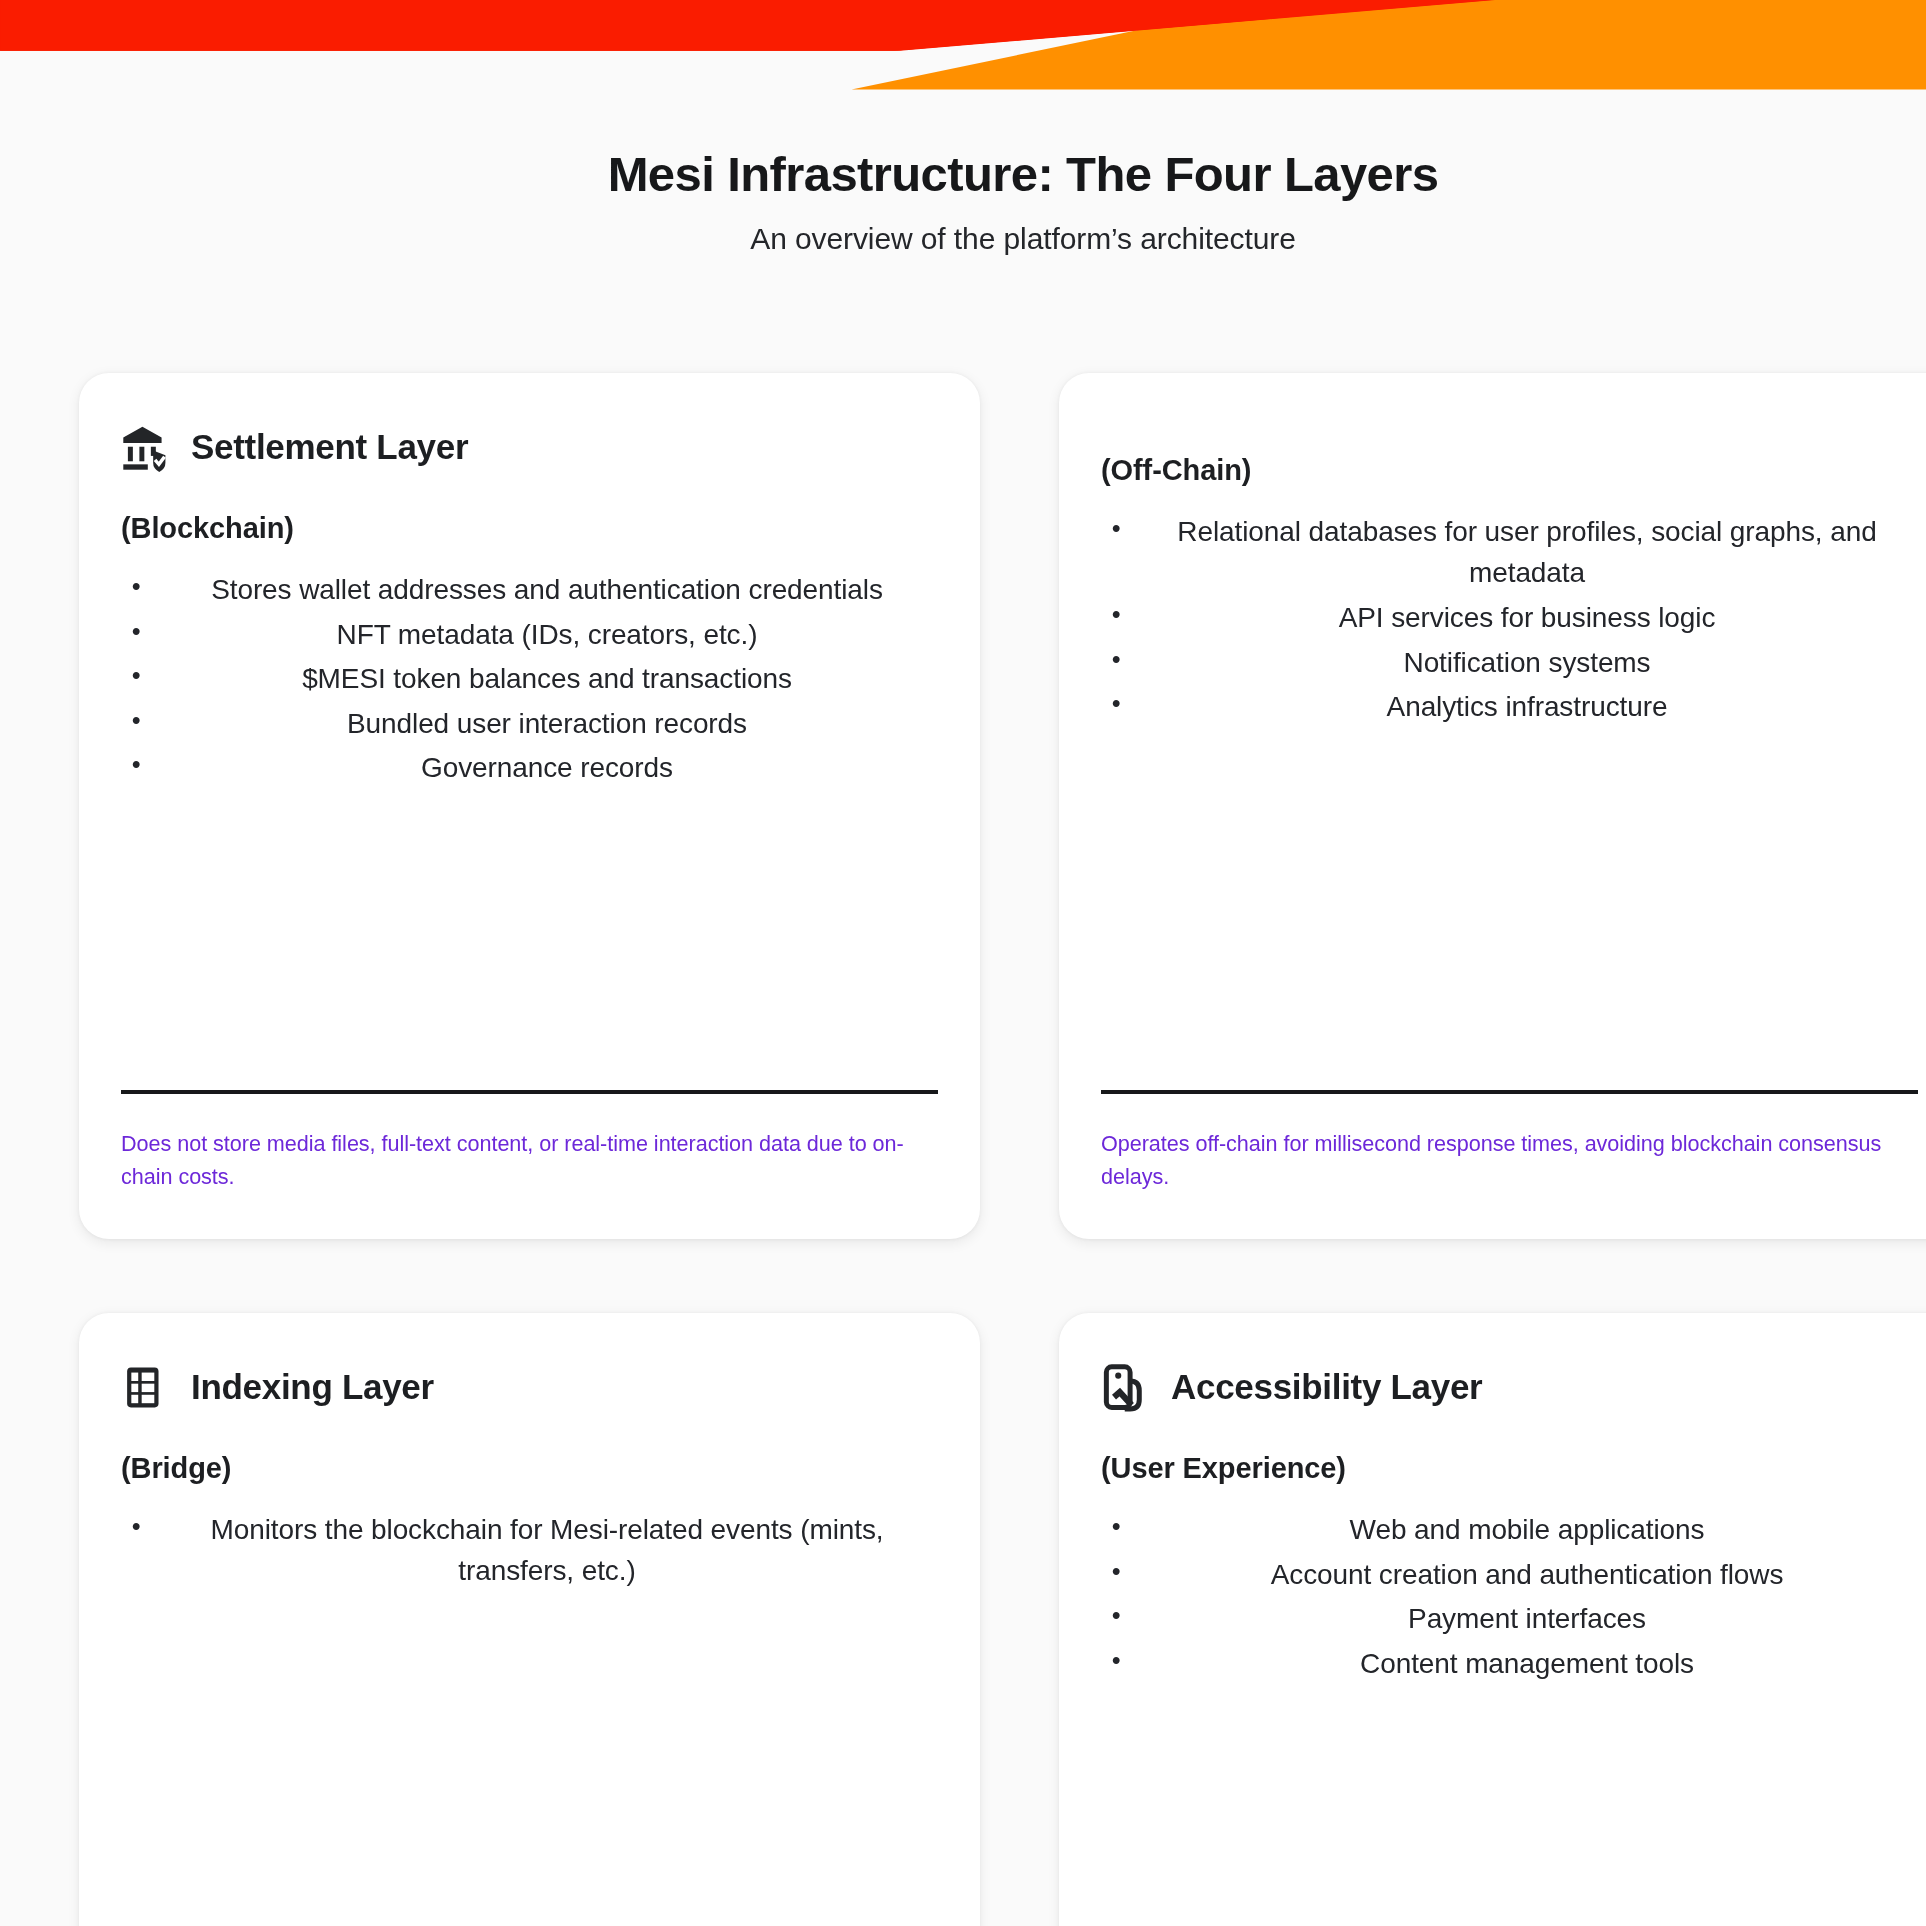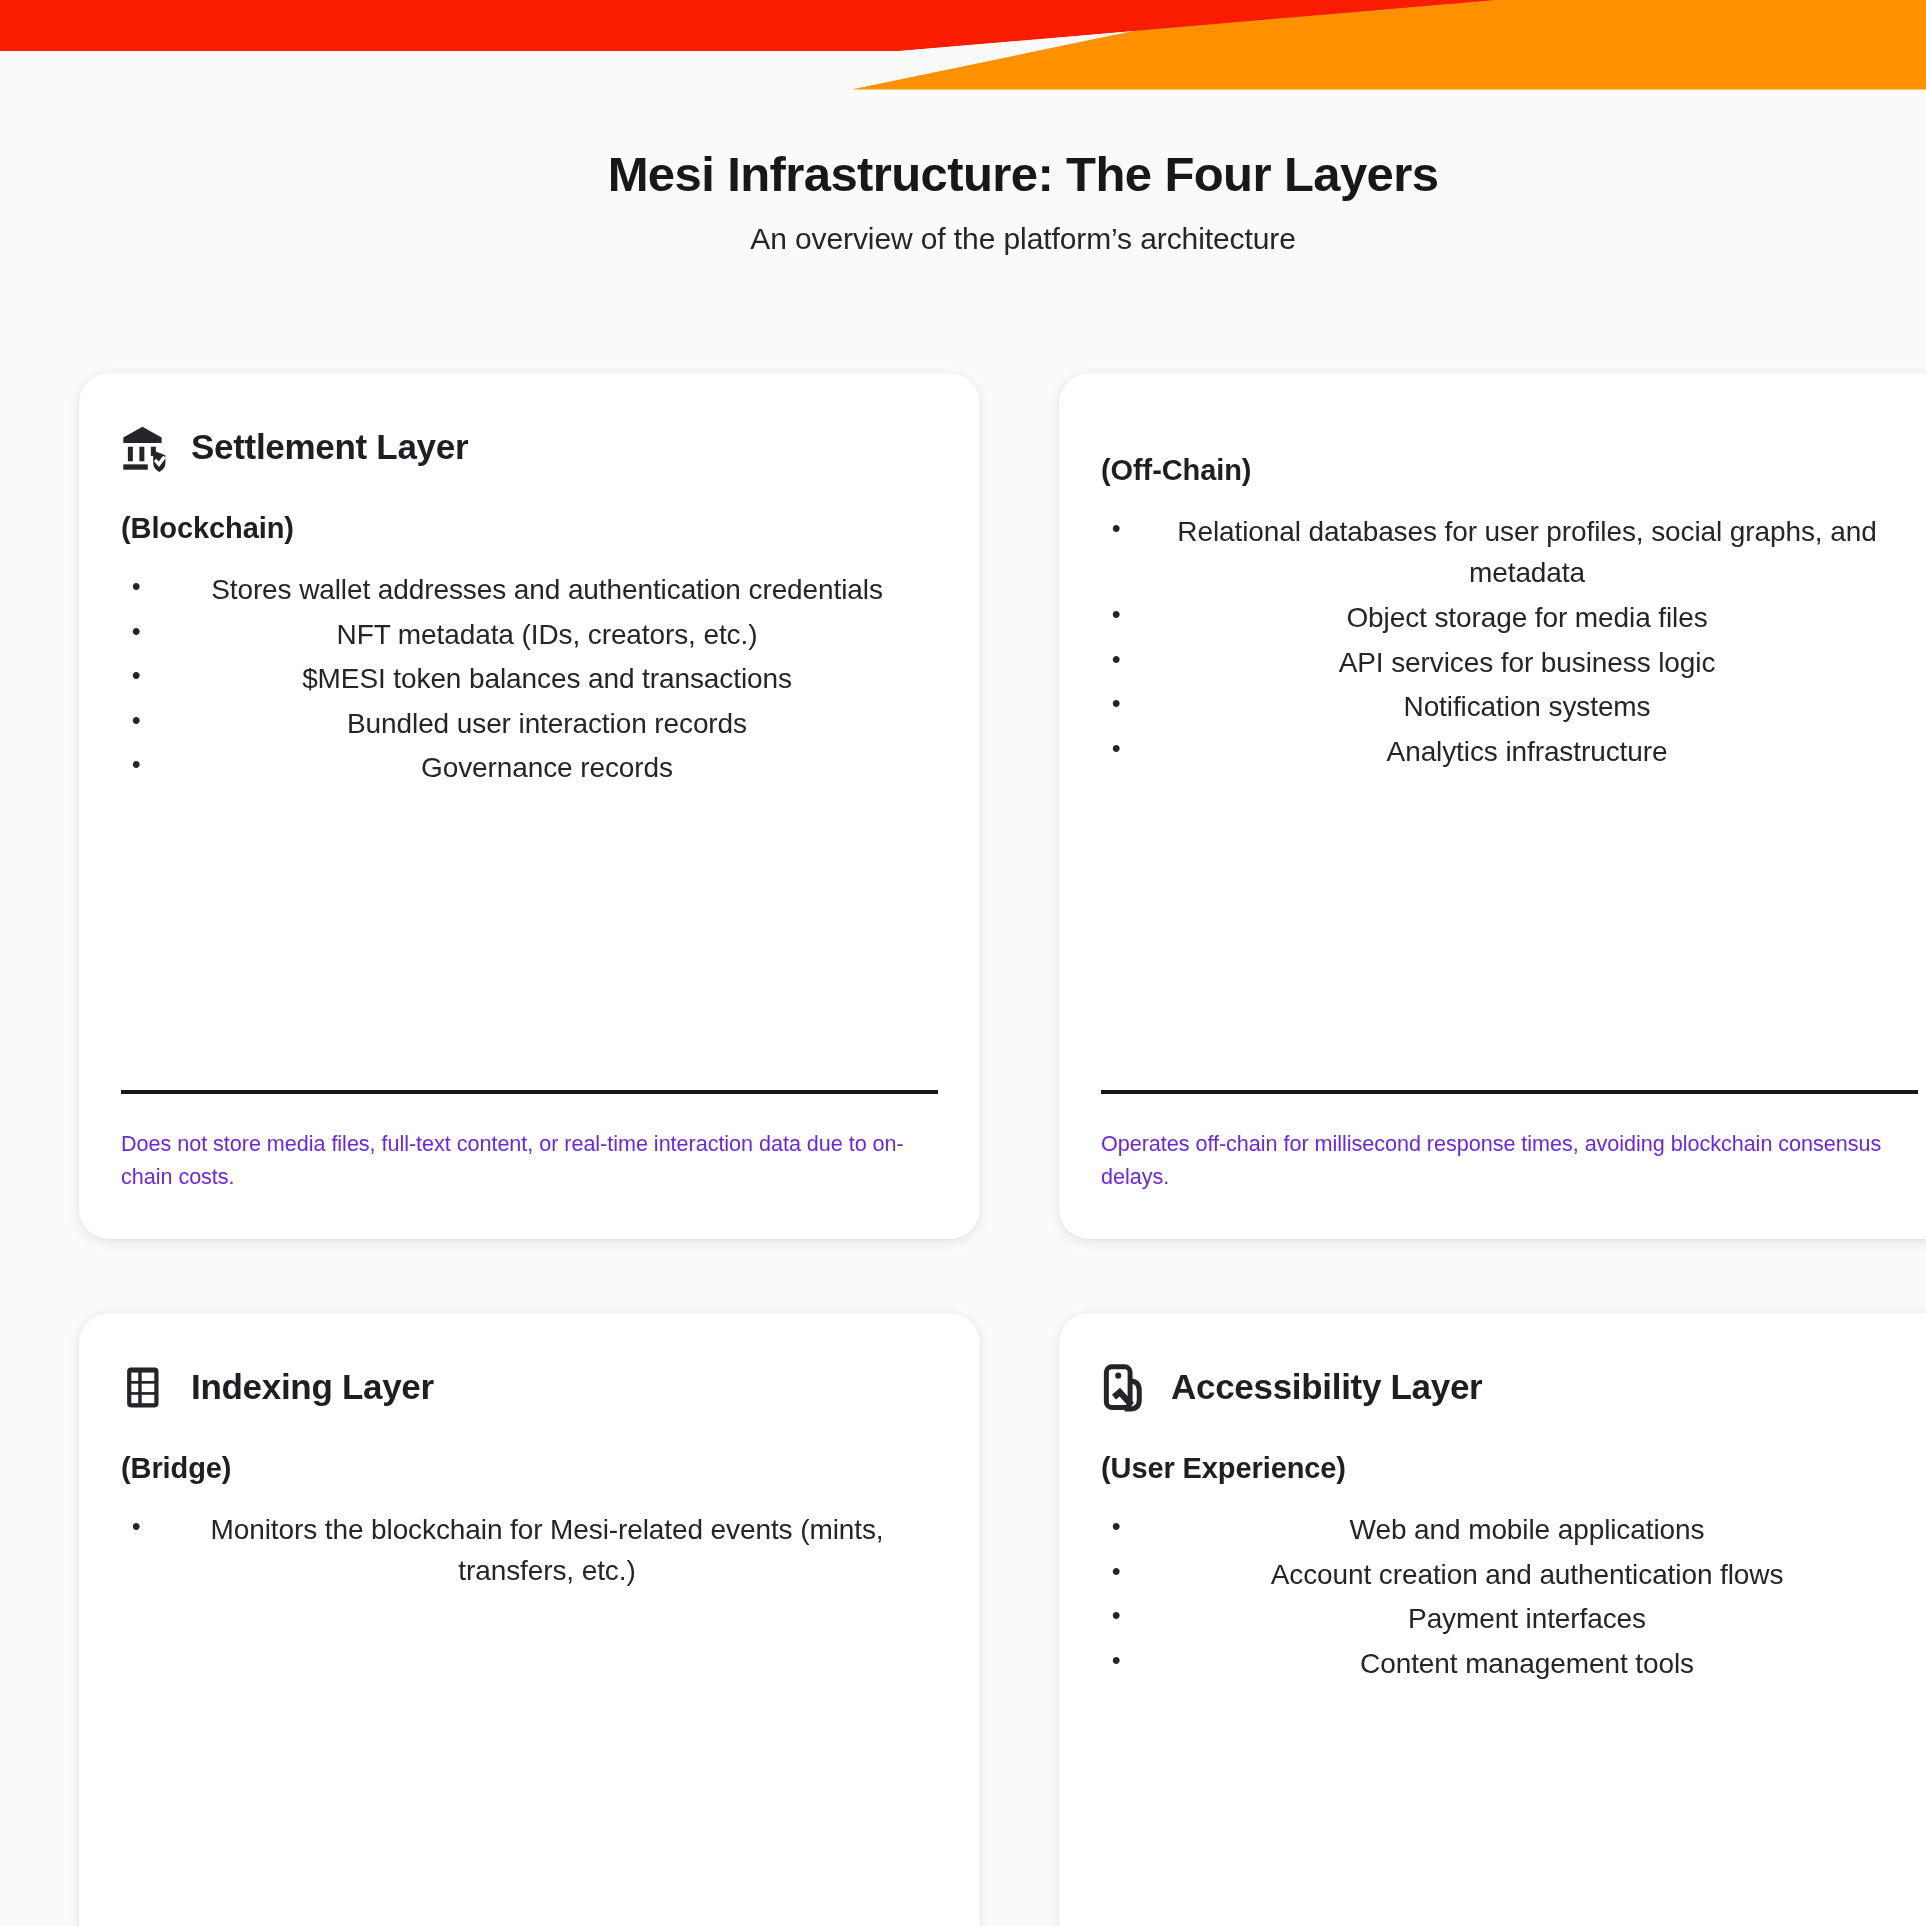--- a/index.html
+++ b/index.html
@@ -206,21 +206,20 @@
       <div class="card-footer">
         <div class="divider"></div>
         <div class="card-note">Does not store media files, full-text content, or real-time interaction data due to on-chain costs.</div>
       </div>
     </div>
 
     <div class="card">
       <div class="card-subtitle">(Off-Chain)</div>
       <ul class="bullets">
         <li>Relational databases for user profiles, social graphs, and metadata</li>
-        <li>Object storage for media files</li>
         <li>API services for business logic</li>
         <li>Notification systems</li>
         <li>Analytics infrastructure</li>
       </ul>
       <div class="card-footer">
         <div class="divider"></div>
         <div class="card-note">Operates off-chain for millisecond response times, avoiding blockchain consensus delays.</div>
       </div>
     </div>
 

